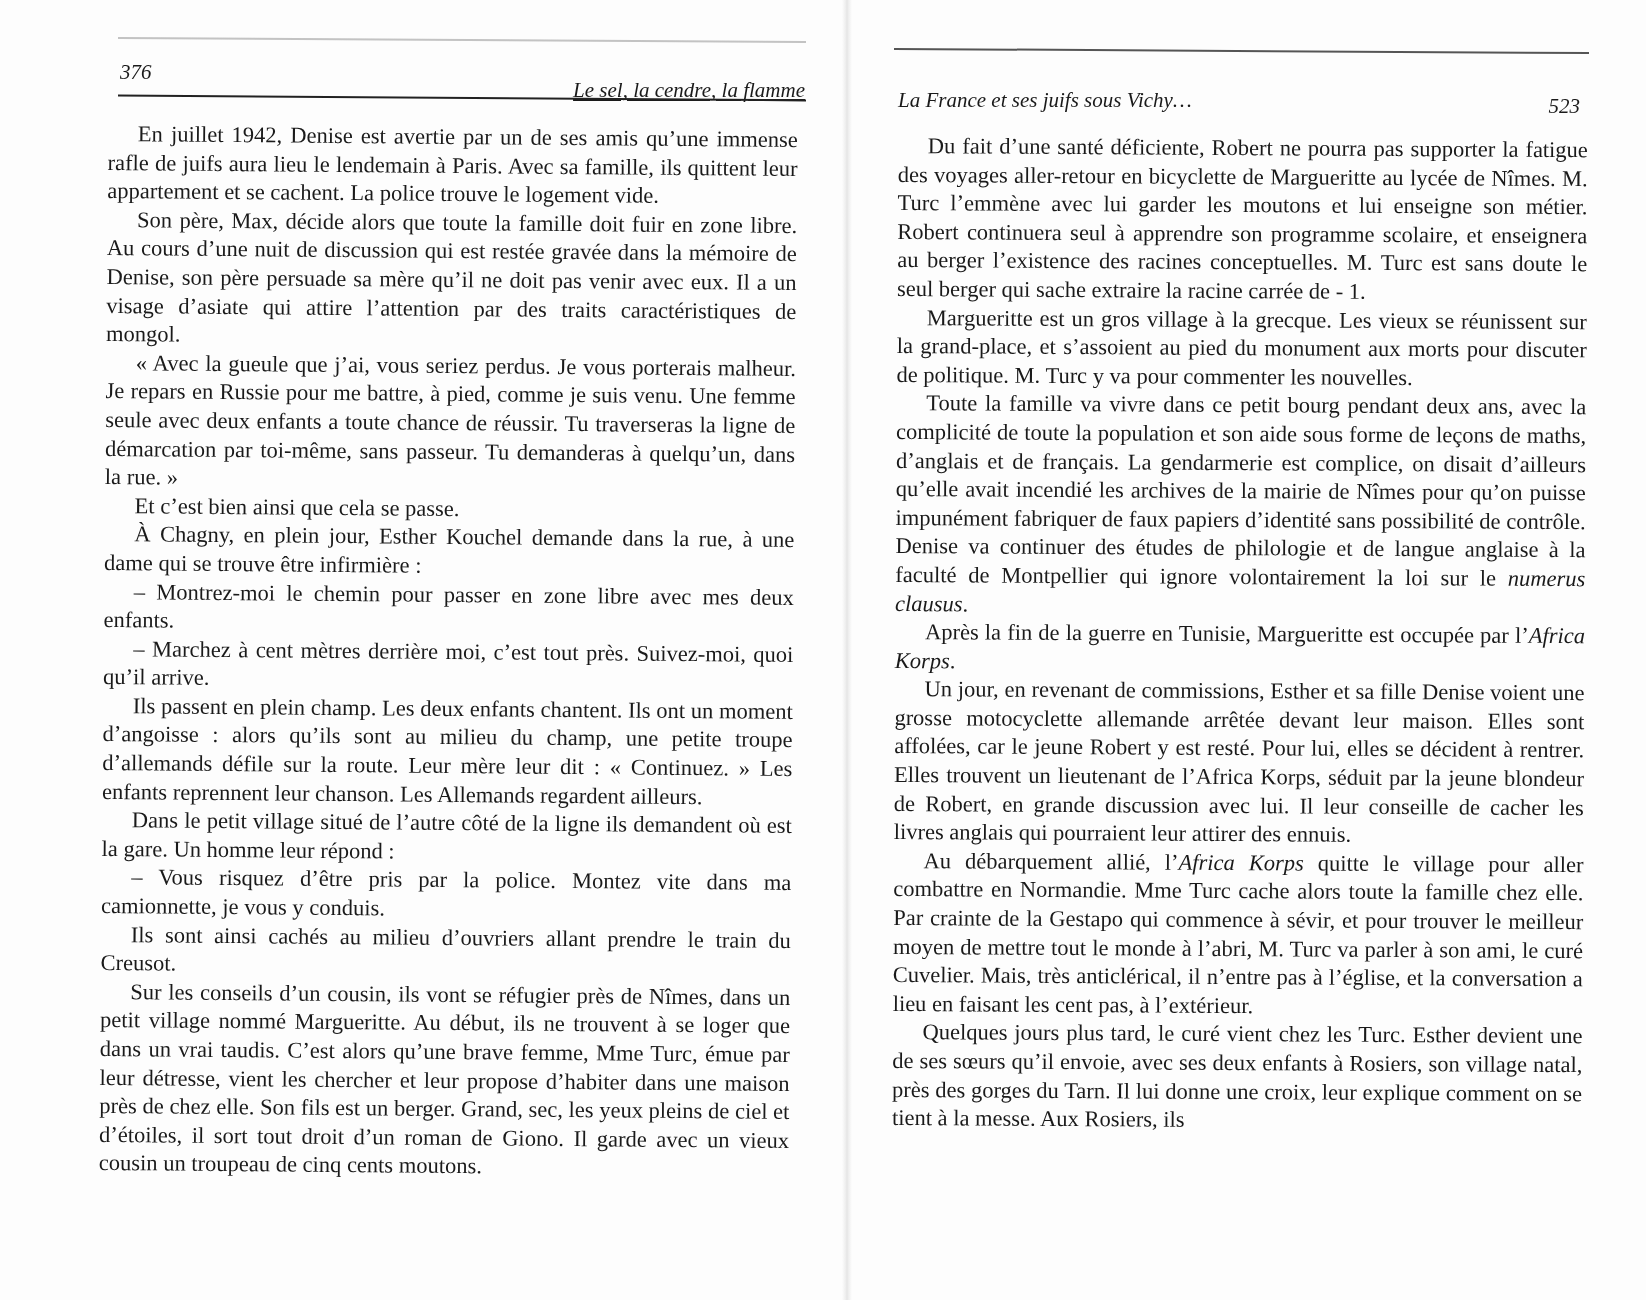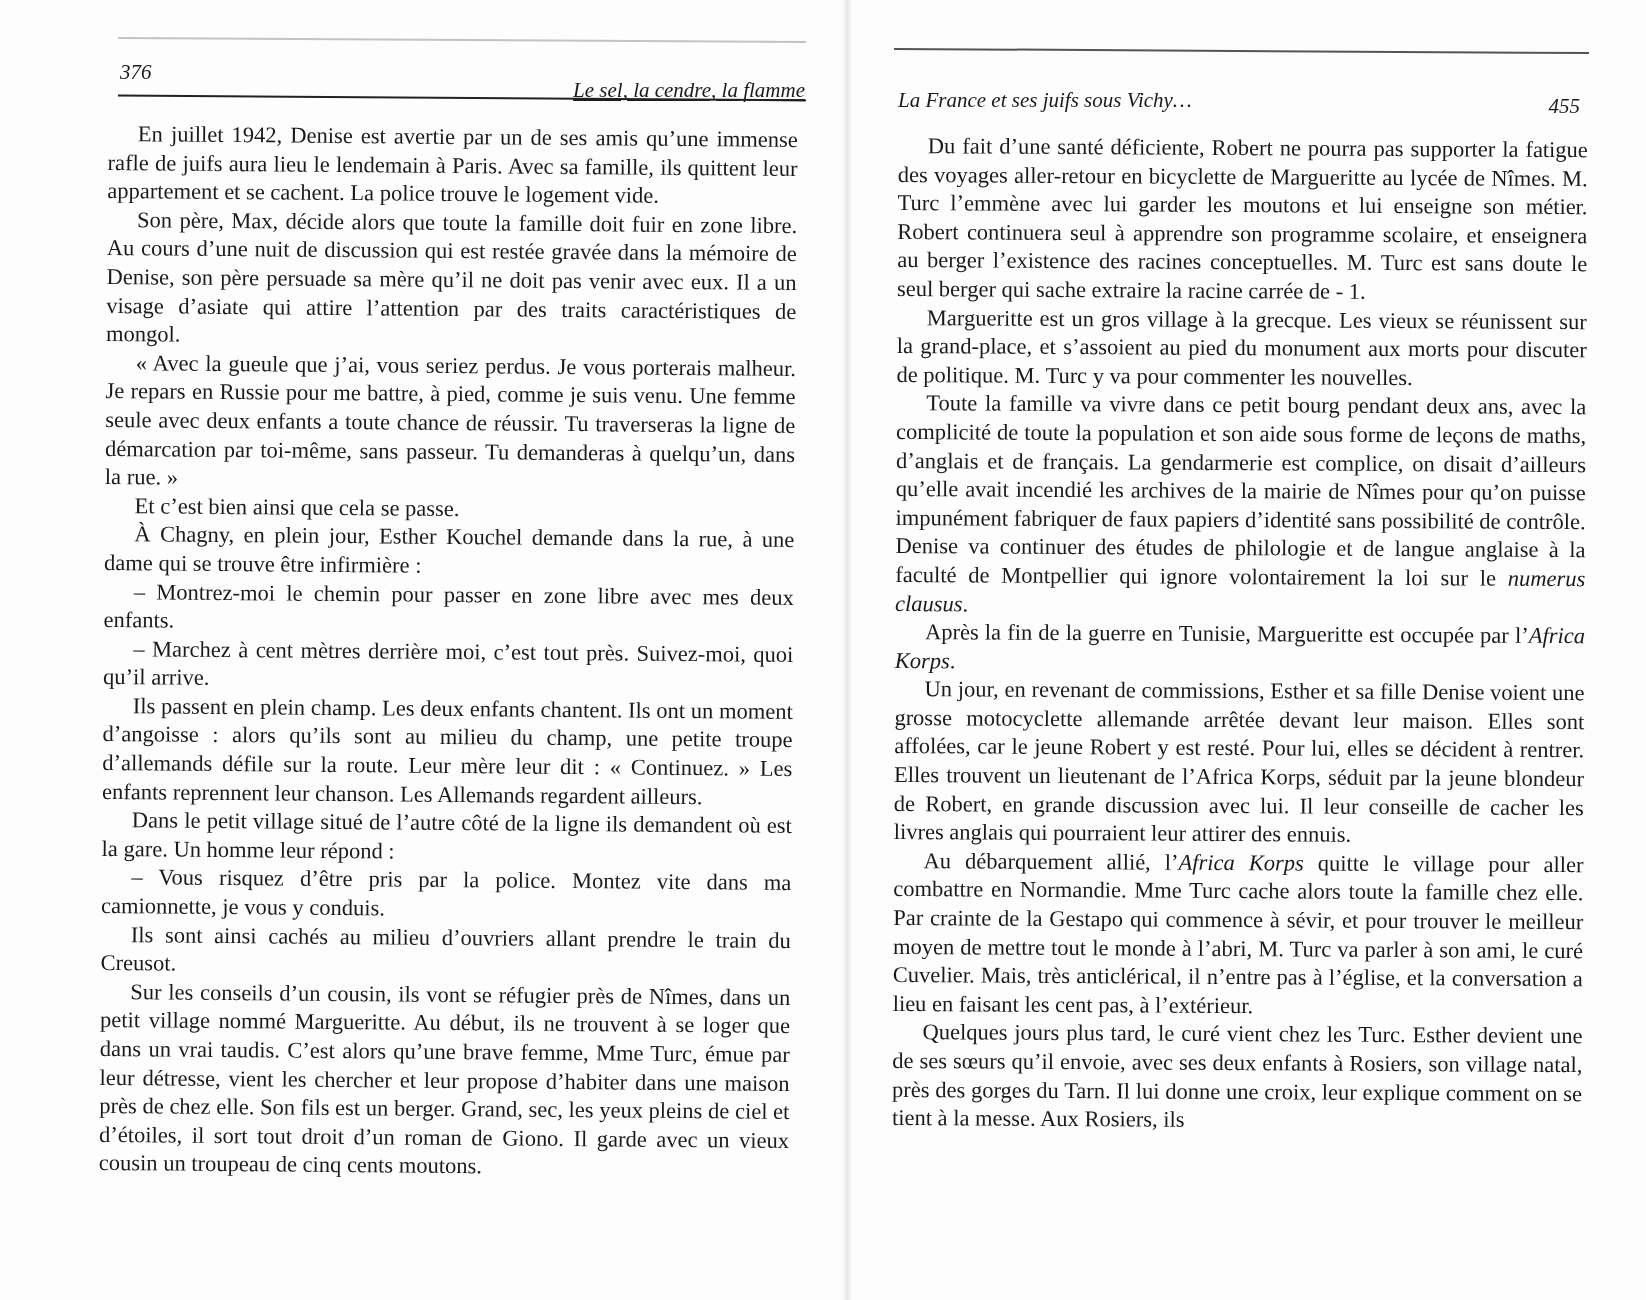--- a/index.html
+++ b/index.html
@@ -59,21 +59,21 @@
       <p>Ils sont ainsi cachés au milieu d’ouvriers allant prendre le train du Creusot.</p>
       <p>Sur les conseils d’un cousin, ils vont se réfugier près de Nîmes, dans un petit village nommé Margueritte. Au début, ils ne trouvent à se loger que dans un vrai taudis. C’est alors qu’une brave femme, Mme Turc, émue par leur détresse, vient les chercher et leur propose d’habiter dans une maison près de chez elle. Son fils est un berger. Grand, sec, les yeux pleins de ciel et d’étoiles, il sort tout droit d’un roman de Giono. Il garde avec un vieux cousin un troupeau de cinq cents moutons.</p>
     </div>
   </div>
 
   <div class="gutter"></div>
 
   <div class="page page-right">
     <div class="top-rule"></div>
     <div class="running-head chapter-title">La France et ses juifs sous Vichy…</div>
-    <div class="running-head page-num">455</div>
+    <div class="running-head page-num">523</div>
     <div class="body-text">
       <p>Du fait d’une santé déficiente, Robert ne pourra pas supporter la fatigue des voyages aller-retour en bicyclette de Margueritte au lycée de Nîmes. M. Turc l’emmène avec lui garder les moutons et lui enseigne son métier. Robert continuera seul à apprendre son programme scolaire, et enseignera au berger l’existence des racines conceptuelles. M. Turc est sans doute le seul berger qui sache extraire la racine carrée de - 1.</p>
       <p>Margueritte est un gros village à la grecque. Les vieux se réunissent sur la grand-place, et s’assoient au pied du monument aux morts pour discuter de politique. M. Turc y va pour commenter les nouvelles.</p>
       <p><span>Toute la famille va vivre dans ce petit bourg pendant deux ans, avec la complicité de toute la population et son aide sous forme de leçons de maths, d’anglais et de français. La gendarmerie est complice, on disait d’ailleurs qu’elle avait incendié les archives de la mairie de Nîmes pour qu’on puisse impunément fabriquer de faux papiers d’identité sans possibilité de contrôle. Denise va continuer des études de philologie et de langue anglaise à la faculté de Montpellier qui ignore volontairement la loi sur le </span><em>numerus clausus</em><span>.</span></p>
       <p><span>Après la fin de la guerre en Tunisie, Margueritte est occupée par l’</span><em>Africa Korps</em><span>.</span></p>
       <p>Un jour, en revenant de commissions, Esther et sa fille Denise voient une grosse motocyclette allemande arrêtée devant leur maison. Elles sont affolées, car le jeune Robert y est resté. Pour lui, elles se décident à rentrer. Elles trouvent un lieutenant de l’Africa Korps, séduit par la jeune blondeur de Robert, en grande discussion avec lui. Il leur conseille de cacher les livres anglais qui pourraient leur attirer des ennuis.</p>
       <p><span>Au débarquement allié, l’</span><em>Africa Korps</em><span> quitte le village pour aller combattre en Normandie. Mme Turc cache alors toute la famille chez elle. Par crainte de la Gestapo qui commence à sévir, et pour trouver le meilleur moyen de mettre tout le monde à l’abri, M. Turc va parler à son ami, le curé Cuvelier. Mais, très anticlérical, il n’entre pas à l’église, et la conversation a lieu en faisant les cent pas, à l’extérieur.</span></p>
       <p>Quelques jours plus tard, le curé vient chez les Turc. Esther devient une de ses sœurs qu’il envoie, avec ses deux enfants à Rosiers, son village natal, près des gorges du Tarn. Il lui donne une croix, leur explique comment on se tient à la messe. Aux Rosiers, ils</p>
     </div>
   </div>

